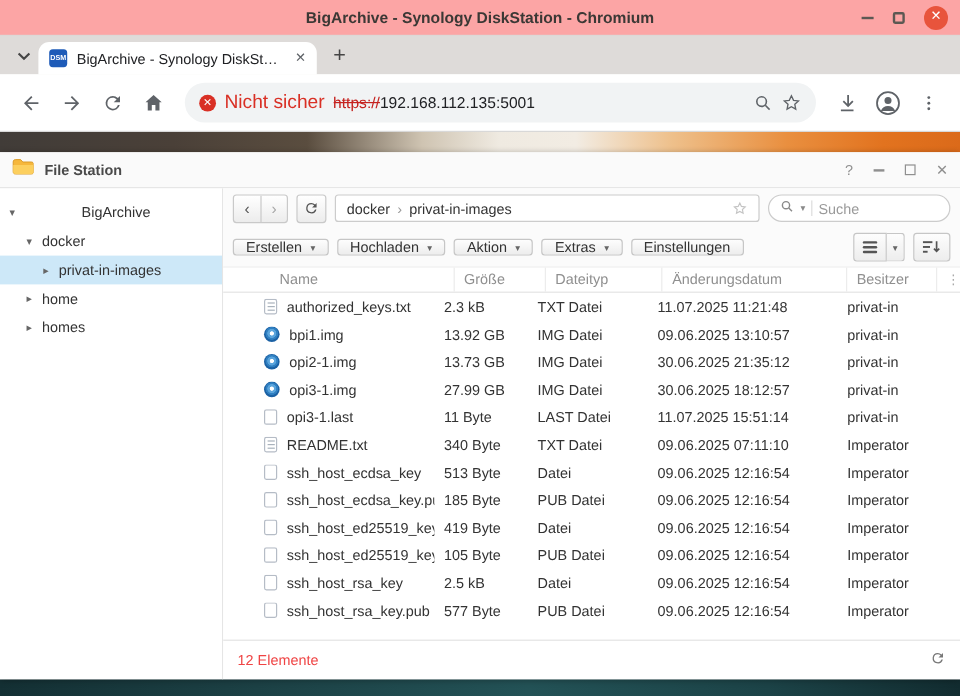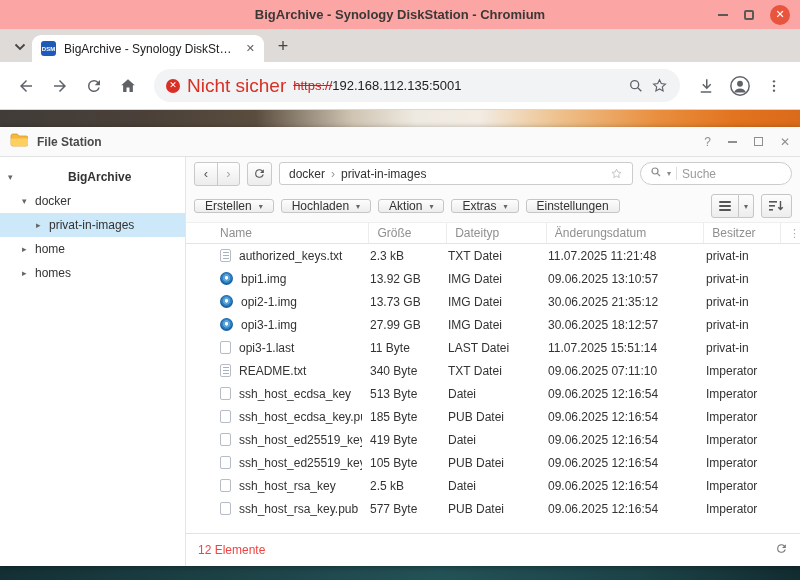--- a/index.html
+++ b/index.html
@@ -29,21 +29,21 @@
     justify-content:center; font-size:18px; color:#454545; }
 
   
   .btoolbar { height:48px; background:#fff; border-bottom:1px solid #d8d8d8;
     display:flex; align-items:center; padding:0 10px; gap:2px; }
   .nav-ic { width:32px; height:32px; display:flex; align-items:center; justify-content:center; flex:none; }
   .omnibox { flex:1; height:33px; background:#f1f3f4; border-radius:17px; display:flex;
     align-items:center; padding:0 12px; margin:0 8px; gap:7px; min-width:0; }
   .sec-icon { width:14px; height:14px; border-radius:50%; background:#d93025; color:#fff;
     font-size:9px; font-weight:bold; line-height:1; display:flex; align-items:center; justify-content:center; flex:none; }
-  .sec-label { color:#d93025; font-size:19px; white-space:nowrap; }
+  .sec-label { color:#d93025; font-size:16px; white-space:nowrap; }
   .url { font-size:13px; color:#202124; white-space:nowrap; overflow:hidden; }
   .url .scheme { color:#c5221f; text-decoration:line-through; }
   .omni-spacer { flex:1; }
   .omni-ic { flex:none; display:flex; align-items:center; }
   .avatar-ic { width:24px; height:24px; border-radius:50%; display:flex; align-items:center; justify-content:center; }
 
   
   .page { position:relative; height:470px; }
   .wp-top { position:absolute; top:0; left:0; right:0; height:17px;
     background:linear-gradient(90deg,#413c38 0%,#4a4038 18%,#5a4d3f 32%,#cfc4b2 44%,#efeae1 52%,#f2ece3 60%,#eec08b 70%,#e98f3f 82%,#e2731f 92%,#db6a1a 100%); }
@@ -60,21 +60,21 @@
   .fsc-min { width:9px; height:2px; background:#8f8f8f; }
   .fsc-max { width:9px; height:9px; border:1.5px solid #8f8f8f; }
   .fs-body { flex:1; display:flex; min-height:0; }
 
   
   .fs-sidebar { width:186px; flex:none; border-right:1px solid #e5e5e5; padding-top:8px; overflow:hidden; background:#fff; }
   .sb-item { height:24px; display:flex; align-items:center; font-size:12px; color:#333; cursor:default; }
   .sb-item.lvl0 { padding-left:8px; }
   .sb-item.lvl1 { padding-left:22px; }
   .sb-item.lvl2 { padding-left:36px; }
-  .sb-item.bold .sb-label { font-weight:bold;padding-left:47px; }
+  .sb-item.bold .sb-label { font-weight:normal;padding-left:47px; }
   .sb-item.sel { background:#cde8f8; }
   .sb-caret { width:13px; font-size:9px; color:#666; flex:none; }
 
   
   .fs-main { flex:1; display:flex; flex-direction:column; min-width:0; background:#fff; }
   .fs-nav { height:33px; background:#fbfbfb; display:flex; align-items:center; padding:0 8px; gap:7px; flex:none; }
   .nav-group { display:flex; border:1px solid #c9c9c9; border-radius:3px; overflow:hidden;
     background:linear-gradient(#fff,#ececec); flex:none; }
   .nav-btn { width:22px; height:22px; display:flex; align-items:center; justify-content:center; font-size:13px; color:#555; }
   .nav-btn + .nav-btn { border-left:1px solid #c9c9c9; }
@@ -101,21 +101,21 @@
   .icon-btn.left { border-radius:3px 0 0 3px; }
   .icon-btn.right { border-radius:0 3px 3px 0; border-left:none; padding:0 5px; }
   .icon-btn.single { border-radius:3px; }
   .bars { display:flex; flex-direction:column; gap:2px; }
   .bars i { width:12px; height:2px; background:#555; border-radius:1px; }
 
   
   .table-head { height:22px; display:flex; align-items:center; border-top:1px solid #efefef;
     border-bottom:1px solid #e4e4e4; font-size:12px; color:#8f8f8f; flex:none; }
   .th { height:100%; display:flex; align-items:center; border-right:1px solid #ececec; padding-left:8px; }
-  .th-name { width:184px; padding-left:34px; }
+  .th-name { width:184px; padding-left:34px;margin-left:13px; }
   .th-size { width:78px; }
   .th-type { width:100px; }
   .th-mod { width:158px; }
   .th-owner { width:77px; }
   .th-extra { flex:1; border-right:none; justify-content:center; color:#aaa; font-size:11px; }
   .table-body { flex:1; overflow:hidden; }
   .trow { height:23px; display:flex; align-items:center; font-size:12px; color:#333; }
   .c { padding-left:8px; white-space:nowrap; overflow:hidden; }
   .c-name { width:176px; padding-left:34px; display:flex; align-items:center; gap:8px; }
   .c-size { width:78px; } .c-type { width:100px; } .c-mod { width:158px; } .c-owner { width:77px; } .c-extra { flex:1; }

